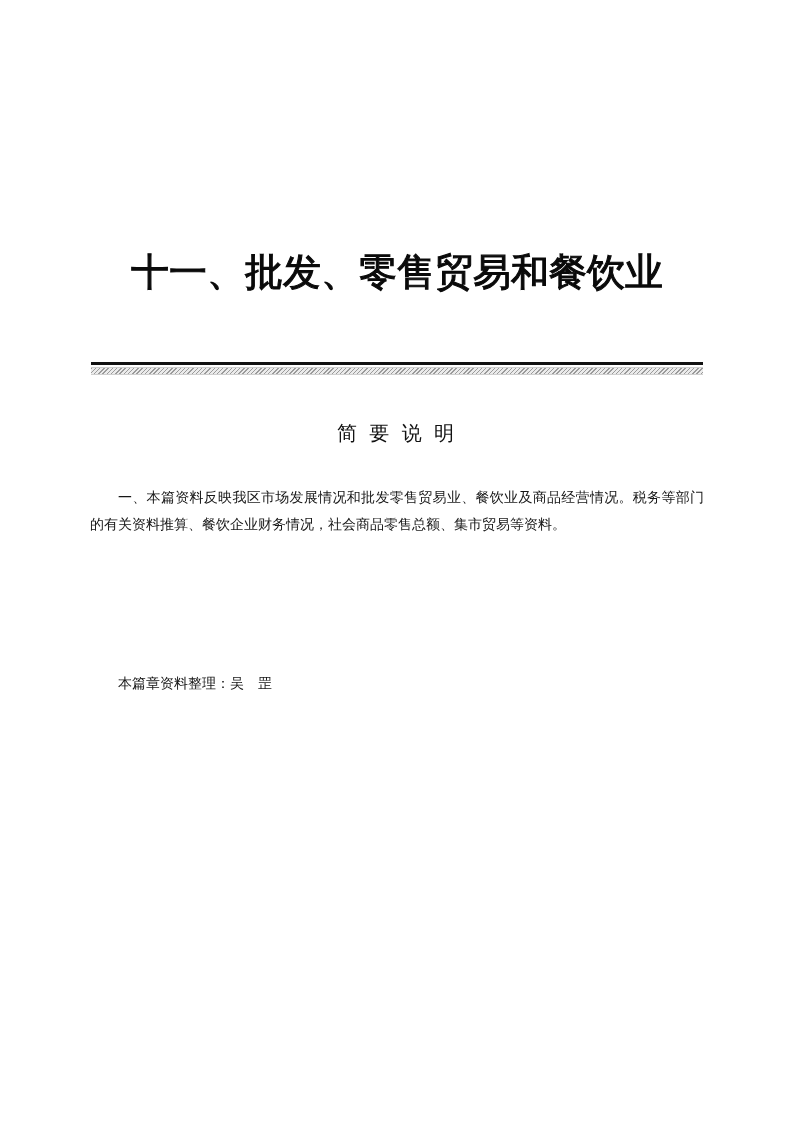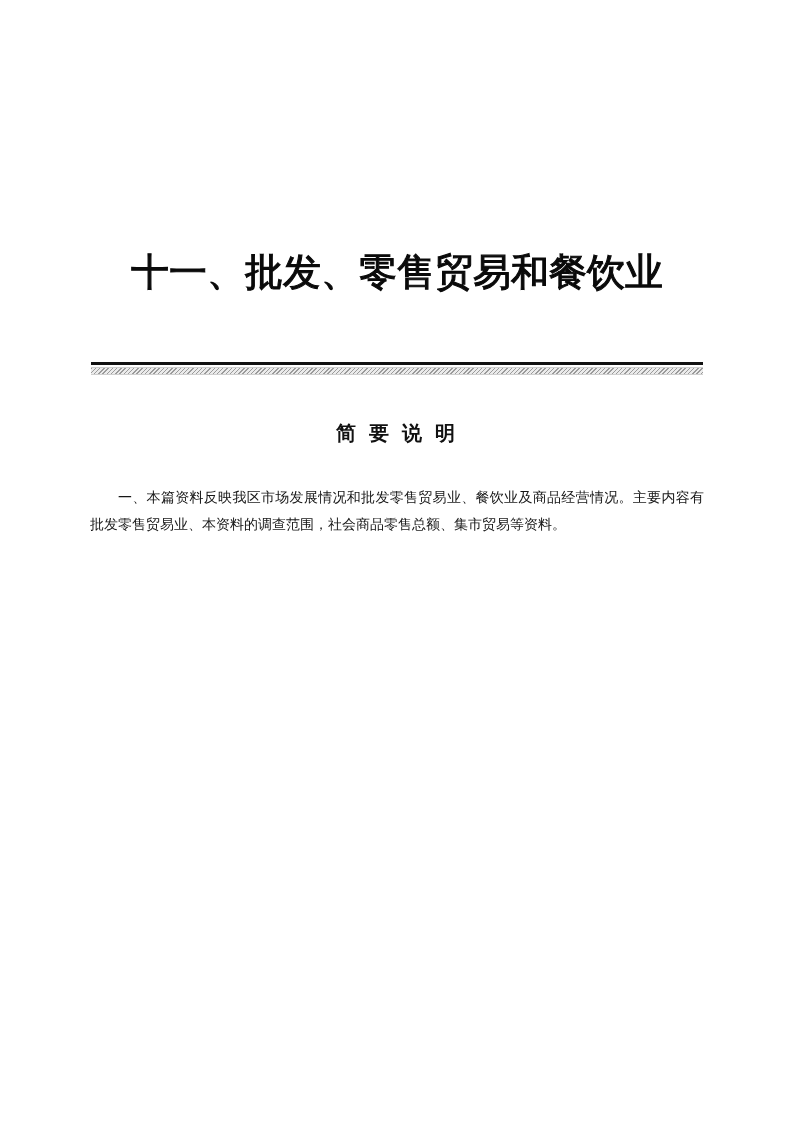--- a/index.html
+++ b/index.html
@@ -58,21 +58,21 @@
   }
   .section-heading {
     position: absolute;
     top: 420px;
     left: 0;
     width: 794px;
     text-align: center;
     font-family: "DejaVu Sans", sans-serif;
     font-size: 20px;
     line-height: 26px;
-    font-weight: 700;
+    font-weight: 400;
     letter-spacing: 3px;
     color: #111111;
     white-space: pre;
   }
   .body-text {
     position: absolute;
     top: 484px;
     left: 90px;
     width: 614px;
     font-family: "DejaVu Serif", serif;
@@ -107,17 +107,18 @@
   <div class="chapter-title">十一、批发、零售贸易和餐饮业</div>
 
   <div class="section-divider">
     <div class="divider-rule"></div>
     <div class="divider-hatch"></div>
   </div>
 
   <div class="section-heading">简 要 说 明</div>
 
   <div class="body-text">
-    <p>一、本篇资料反映我区市场发展情况和批发零售贸易业、餐饮业及商品经营情况。主要内容有批发零售贸易业、本资料的调查范围，社会商品零售总额、集市贸易等资料。</p>
+    <p>一、本篇资料反映我区市场发展情况和批发零售贸易业、餐饮业及商品经营情况。税务等部门的有关资料推算、餐饮企业财务情况，社会商品零售总额、集市贸易等资料。</p>
   </div>
 
+  <div class="compiler-note">本篇章资料整理：吴　罡</div>
 
 </div>
 
 </body></html>

